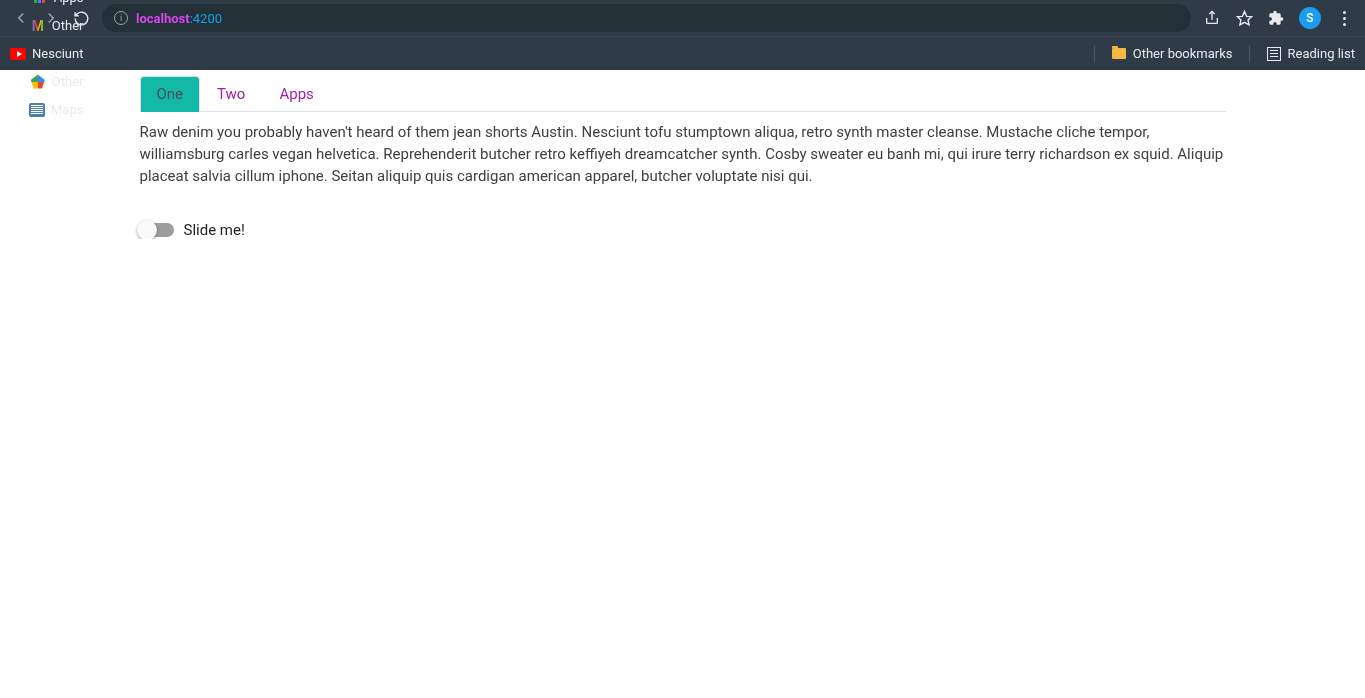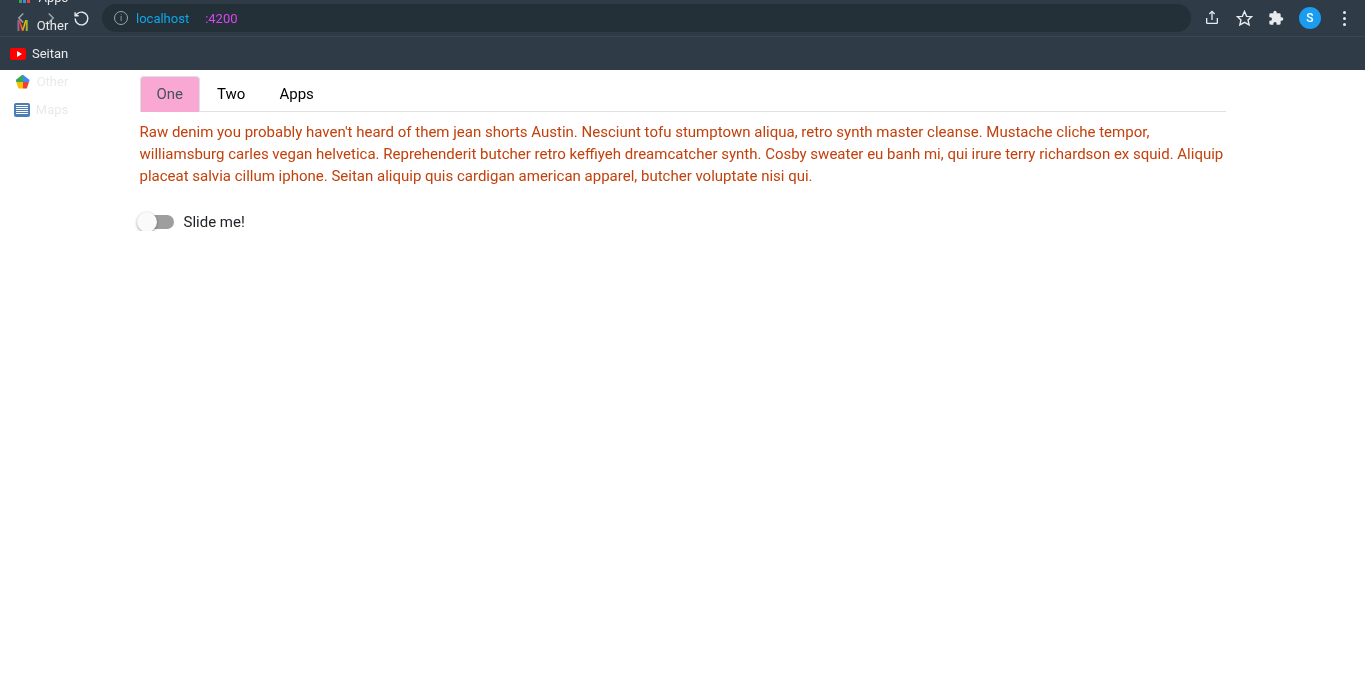--- a/index.html
+++ b/index.html
@@ -6,22 +6,22 @@
 body { font-family: -apple-system, BlinkMacSystemFont, "Segoe UI", Roboto, Arial, sans-serif; font-size: 14px; background: #fff; }
 
 
 .browser-chrome { background: #2f3b46; }
 .toolbar { display: flex; align-items: center; height: 36px; padding: 0 8px; gap: 12px; }
 .nav-buttons { display: flex; align-items: center; gap: 12px; padding-left: 4px; }
 .nav-btn { width: 18px; height: 18px; display: flex; align-items: center; justify-content: center; color: #9aa4ad; cursor: pointer; }
 .nav-btn.active { color: #e8eaed; }
 .address-bar { flex: 1; background: #243038; border-radius: 16px; height: 28px; display: flex; align-items: center; padding: 0 12px; color: #e8eaed; font-size: 13px; }
 .info-icon { width: 14px; height: 14px; margin-right: 8px; color: #9aa4ad; border: 1px solid #9aa4ad; border-radius: 50%; display: flex; align-items: center; justify-content: center; font-size: 9px; }
-.url-host { color: #0ea5e9; }
-.url-port { color: #d946ef; margin-left: 16px; }
+.url-host { color: #d946ef; font-weight: bold; }
+.url-port { color: #0ea5e9; }
 .toolbar-right { display: flex; align-items: center; gap: 14px; padding-right: 4px; }
 .toolbar-icon { color: #e8eaed; width: 18px; height: 18px; display: flex; align-items: center; justify-content: center; cursor: pointer; }
 .avatar { width: 22px; height: 22px; border-radius: 50%; background: #1a9cf0; color: #fff; display: flex; align-items: center; justify-content: center; font-size: 12px; font-weight: 500; }
 .dots { display: flex; flex-direction: column; gap: 3px; }
 .dots span { width: 3px; height: 3px; background: #e8eaed; border-radius: 50%; }
 
 
 .bookmarks-bar { display: flex; align-items: center; height: 34px; padding: 0 10px; color: #e8eaed; font-size: 13px; border-top: 1px solid #3a4752; }
 .bookmarks-left { display: flex; align-items: flex-end; gap: 12px; flex-direction: column; }
 .bookmark-item { display: flex; align-items: center; gap: 6px; cursor: pointer; }
@@ -42,26 +42,26 @@
 .folder-icon::before { content:''; position:absolute; top:-2px; left:0; width:6px; height:2px; background:#f4b942; border-radius:1px 1px 0 0; }
 .list-icon { width:14px; height:14px; border:1px solid #e8eaed; display:flex; flex-direction:column; justify-content:space-evenly; padding:1px 2px; }
 .list-icon span { height:1px; background:#e8eaed; }
 
 
 .page { background:#fff; color:#212529; padding: 6px 0 0 0; }
 .container { max-width: 1110px; margin: 0 auto; padding: 0 12px; }
 
 
 .tabs-nav { display:flex; border-bottom:1px solid #dee2e6; }
-.tab { padding: 8px 16px; cursor:pointer; color:#000000; background:transparent; border:1px solid transparent; border-bottom:none; border-top-left-radius:4px; border-top-right-radius:4px; font-size:15px; }
-.tab.active { color:#495057; background:#f9a8d4; border-color:#dee2e6 #dee2e6 #fff; margin-bottom:-1px; }
-.tab-content { padding: 10px 0; font-size:15px; color:#c2410c; line-height:1.45; }
-
-
-.toggle-row { display:flex; align-items:center; gap:10px; margin-top:16px; }
+.tab { padding: 8px 16px; cursor:pointer; color:#a21caf; background:transparent; border:1px solid transparent; border-bottom:none; border-top-left-radius:4px; border-top-right-radius:4px; font-size:15px; }
+.tab.active { color:#495057; background:#14b8a6; border-color:#dee2e6 #dee2e6 #fff; margin-bottom:-1px; }
+.tab-content { padding: 10px 0; font-size:15px; color:#404040; line-height:1.45; }
+
+
+.toggle-row { display:flex; align-items:center; gap:10px; margin-top:24px; }
 .toggle { width:34px; height:14px; background:#9e9e9e; border-radius:7px; position:relative; cursor:pointer; }
 .toggle-thumb { width:20px; height:20px; background:#fafafa; border-radius:50%; position:absolute; top:-3px; left:-3px; box-shadow:0 1px 3px rgba(0,0,0,.4); }
 .toggle-label { font-size:15px; color:#212529; }
 </style>
 </head>
 <body>
 
 <div class="browser-chrome">
   <div class="toolbar">
     <div class="nav-buttons">
@@ -139,33 +139,53 @@
       <div class="bookmark-item">
         <div class="bookmark-icon">
             <span class="gmail-m">M</span>
           </div>
         <span>Other</span>
       </div>
       <div class="bookmark-item">
         <div class="bookmark-icon">
             <div class="yt-icon"></div>
           </div>
-        <span>Seitan</span>
+        <span>Nesciunt</span>
       </div>
       <div class="bookmark-item">
         <div class="bookmark-icon">
             <div class="maps-icon"></div>
           </div>
         <span>Other</span>
       </div>
       <div class="bookmark-item">
         <div class="bookmark-icon">
             <div class="news-icon"></div>
           </div>
         <span>Maps</span>
+      </div>
+    </div>
+    <div class="bookmarks-right">
+      <div class="divider"></div>
+      <div class="bookmark-item">
+        <div class="bookmark-icon">
+            <div class="folder-icon"></div>
+          </div>
+        <span>Other bookmarks</span>
+      </div>
+      <div class="divider"></div>
+      <div class="bookmark-item">
+        <div class="bookmark-icon">
+            <div class="list-icon">
+              <span></span>
+              <span></span>
+              <span></span>
+            </div>
+          </div>
+        <span>Reading list</span>
       </div>
     </div>
   </div>
 </div>
 
 <div class="page">
   <div class="container">
     <div class="tabs-nav">
       <div class="tab active"><span>One</span></div>
       <div class="tab"><span>Two</span></div>

